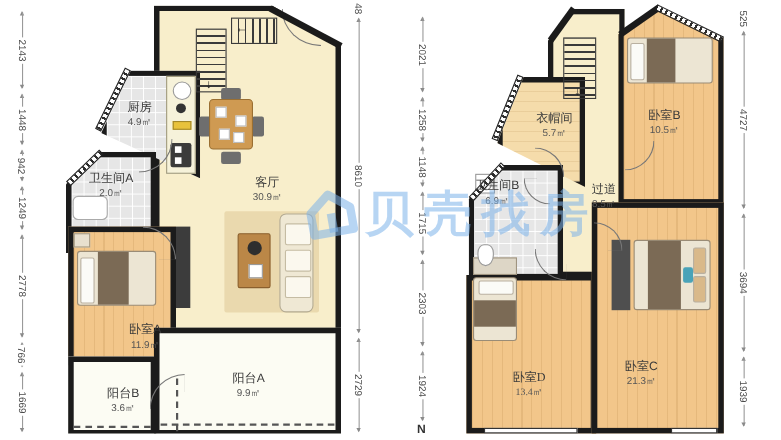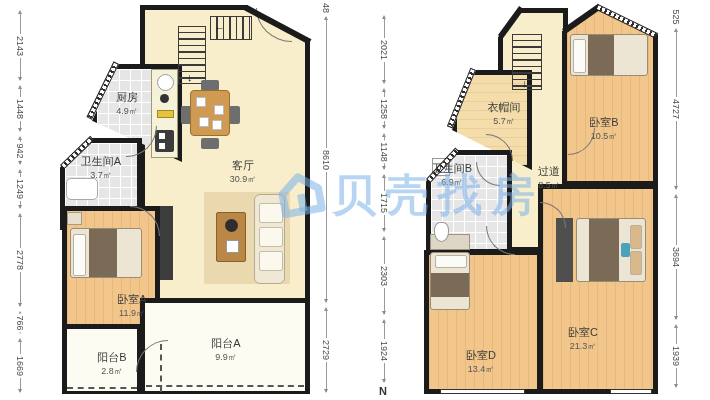--- a/index.html
+++ b/index.html
@@ -118,33 +118,33 @@
     <div class="arc arc-se" style="left:126px;top:126px;width:31px;height:31px;"></div>
     <div class="arc arc-ne" style="left:130px;top:206px;width:30px;height:30px;"></div>
     <div class="arc arc-nw" style="left:136px;top:340px;width:32px;height:32px;"></div>
 
     <div class="room-label" style="left:127px;top:104px;">
       <div class="rname">厨房</div>
         <div class="rarea">4.9㎡</div>
     </div>
     <div class="room-label" style="left:101px;top:168px;">
       <div class="rname">卫生间A</div>
-        <div class="rarea">3.7㎡</div>
+        <div class="rarea">2.0㎡</div>
     </div>
     <div class="room-label" style="left:243px;top:172px;">
       <div class="rname">客厅</div>
         <div class="rarea">30.9㎡</div>
     </div>
     <div class="room-label" style="left:120px;top:306px;padding-left:24px;">
       <div class="rname">卧室A</div>
         <div class="rarea">11.9㎡</div>
     </div>
     <div class="room-label" style="left:112px;top:364px;">
       <div class="rname">阳台B</div>
-        <div class="rarea">2.8㎡</div>
+        <div class="rarea">3.6㎡</div>
     </div>
     <div class="room-label" style="left:226px;top:350px;">
       <div class="rname">阳台A</div>
         <div class="rarea">9.9㎡</div>
     </div>
   </div>
 
   <div>
 
     <div class="room pale" style="left:498px;top:8px;width:70px;height:244px;clip-path:polygon(30% 0,100% 0,100% 100%,0 100%,0 12%);"></div>
@@ -189,33 +189,33 @@
     <div class="arc arc-ne" style="left:486px;top:134px;width:27px;height:27px;"></div>
     <div class="arc arc-se" style="left:568px;top:128px;width:27px;height:27px;"></div>
     <div class="arc arc-sw" style="left:476px;top:162px;width:24px;height:24px;"></div>
     <div class="arc arc-sw" style="left:486px;top:226px;width:29px;height:29px;"></div>
     <div class="arc arc-ne" style="left:540px;top:202px;width:26px;height:26px;"></div>
 
     <div class="room-label" style="left:504px;top:114px;">
       <div class="rname">衣帽间</div>
         <div class="rarea">5.7㎡</div>
     </div>
-    <div class="room-label" style="left:604px;top:129px;">
+    <div class="room-label" style="left:604px;top:111px;">
       <div class="rname">卧室B</div>
         <div class="rarea">10.5㎡</div>
     </div>
     <div class="room-label" style="left:452px;top:175px;">
       <div class="rname">卫生间B</div>
         <div class="rarea">6.9㎡</div>
     </div>
     <div class="room-label" style="left:549px;top:178px;">
       <div class="rname">过道</div>
         <div class="rarea">8.5㎡</div>
     </div>
-    <div class="room-label" style="left:481px;top:362px;">
+    <div class="room-label" style="left:481px;top:349px;font-family:Liberation Serif, serif;">
       <div class="rname">卧室D</div>
         <div class="rarea">13.4㎡</div>
     </div>
     <div class="room-label" style="left:583px;top:339px;">
       <div class="rname">卧室C</div>
         <div class="rarea">21.3㎡</div>
     </div>
   </div>
 
   <div class="dim" style="left:14px;top:8px;height:75px;">

